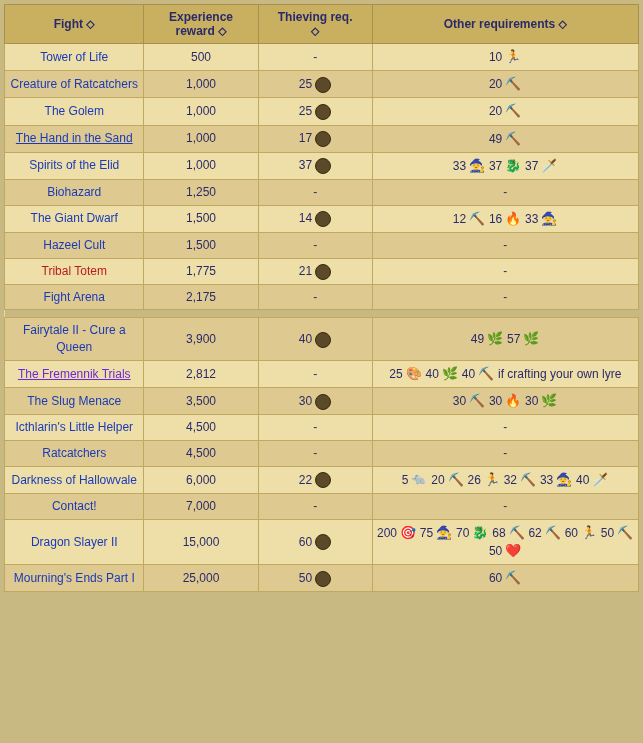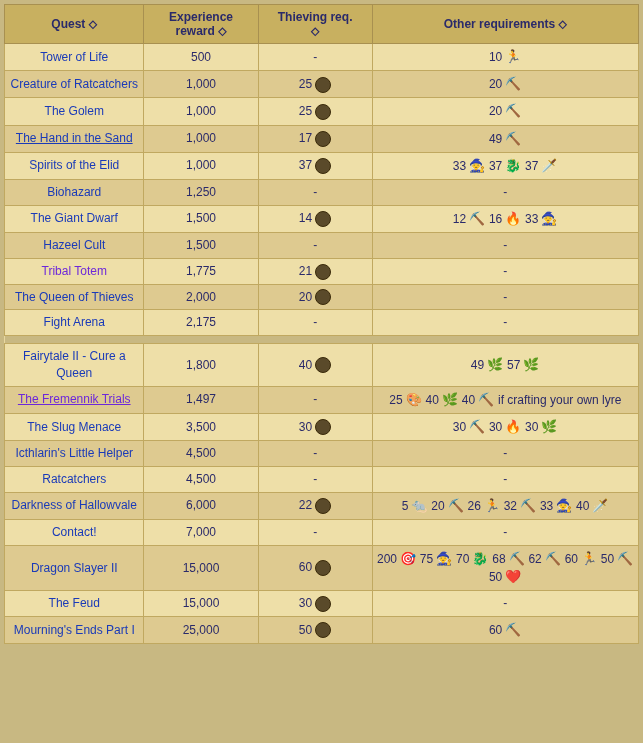--- a/index.html
+++ b/index.html
@@ -51,21 +51,21 @@
       padding: 0;
     }
   </style>
 </head>
 <body>
 
 <div class="table-wrapper">
   <table>
     <thead>
       <tr>
-        <th style="width:22%">Quest ⬦</th>
+        <th style="width:22%">Fight ⬦</th>
         <th style="width:18%">Experience<br>reward ⬦</th>
         <th style="width:18%">Thieving req.<br>⬦</th>
         <th style="width:42%">Other requirements ⬦</th>
       </tr>
     </thead>
     <tbody id="table-body">
     <tr>
           <td class="quest-name"><span style="color:#1a3ab8;">Tower of Life</span></td>
           <td>500</td>
           <td>-</td>
@@ -107,49 +107,43 @@
           <td>14 <span style="display:inline-block;width:16px;height:16px;background:#5a4a2a;border-radius:50%;vertical-align:middle;border:1px solid #3a2a0a;" title="Thieving"></span></td>
           <td>12 <span title="Mining/Smithing" style="font-size:13px">⛏️</span> 16 <span title="Firemaking" style="font-size:13px">🔥</span> 33 <span title="Magic" style="font-size:13px">🧙</span></td>
         </tr>
         <tr>
           <td class="quest-name"><span style="color:#1a3ab8;">Hazeel Cult</span></td>
           <td>1,500</td>
           <td>-</td>
           <td>-</td>
         </tr>
         <tr>
-          <td class="quest-name"><span style="color:#6d28d9;text-align:center;">Tribal Totem</span></td>
+          <td class="quest-name"><span style="color:#b91c1c;text-align:center;">Tribal Totem</span></td>
           <td>1,775</td>
           <td>21 <span style="display:inline-block;width:16px;height:16px;background:#5a4a2a;border-radius:50%;vertical-align:middle;border:1px solid #3a2a0a;" title="Thieving"></span></td>
-          <td>-</td>
-        </tr>
-        <tr>
-          <td class="quest-name"><span style="color:#1a3ab8;">The Queen of Thieves</span></td>
-          <td>2,000</td>
-          <td>20 <span style="display:inline-block;width:16px;height:16px;background:#5a4a2a;border-radius:50%;vertical-align:middle;border:1px solid #3a2a0a;" title="Thieving"></span></td>
           <td>-</td>
         </tr>
         <tr>
           <td class="quest-name"><span style="color:#1a3ab8;">Fight Arena</span></td>
           <td>2,175</td>
           <td>-</td>
           <td>-</td>
         </tr>
         <tr class="separator-row">
           <td colspan="4"></td>
         </tr>
         <tr>
           <td class="quest-name"><span style="color:#1a3ab8;">Fairytale II - Cure a Queen</span></td>
-          <td>1,800</td>
+          <td>3,900</td>
           <td>40 <span style="display:inline-block;width:16px;height:16px;background:#5a4a2a;border-radius:50%;vertical-align:middle;border:1px solid #3a2a0a;" title="Thieving"></span></td>
           <td>49 <span title="Herblore/Farming" style="font-size:13px">🌿</span> 57 <span title="Herblore/Farming" style="font-size:13px">🌿</span></td>
         </tr>
         <tr>
           <td class="quest-name"><span style="color:#6d28d9;text-decoration:underline;">The Fremennik Trials</span></td>
-          <td>1,497</td>
+          <td>2,812</td>
           <td>-</td>
           <td>25 <span title="Crafting" style="font-size:13px">🎨</span> 40 <span title="Herblore/Farming" style="font-size:13px">🌿</span> 40 <span title="Mining/Smithing" style="font-size:13px">⛏️</span> if crafting your own lyre</td>
         </tr>
         <tr>
           <td class="quest-name"><span style="color:#1a3ab8;">The Slug Menace</span></td>
           <td>3,500</td>
           <td>30 <span style="display:inline-block;width:16px;height:16px;background:#5a4a2a;border-radius:50%;vertical-align:middle;border:1px solid #3a2a0a;" title="Thieving"></span></td>
           <td>30 <span title="Mining/Smithing" style="font-size:13px">⛏️</span> 30 <span title="Firemaking" style="font-size:13px">🔥</span> 30 <span title="Herblore/Farming" style="font-size:13px">🌿</span></td>
         </tr>
         <tr>
@@ -176,26 +170,20 @@
           <td>-</td>
           <td>-</td>
         </tr>
         <tr>
           <td class="quest-name"><span style="color:#1a3ab8;">Dragon Slayer II</span></td>
           <td>15,000</td>
           <td>60 <span style="display:inline-block;width:16px;height:16px;background:#5a4a2a;border-radius:50%;vertical-align:middle;border:1px solid #3a2a0a;" title="Thieving"></span></td>
           <td>200 <span title="Quest points" style="font-size:13px">🎯</span> 75 <span title="Magic" style="font-size:13px">🧙</span> 70 <span title="Slayer" style="font-size:13px">🐉</span> 68 <span title="Mining/Smithing" style="font-size:13px">⛏️</span> 62 <span title="Mining/Smithing" style="font-size:13px">⛏️</span> 60 <span title="Agility" style="font-size:13px">🏃</span> 50 <span title="Mining/Smithing" style="font-size:13px">⛏️</span> 50 <span title="HP" style="font-size:13px">❤️</span></td>
         </tr>
         <tr>
-          <td class="quest-name"><span style="color:#1a3ab8;">The Feud</span></td>
-          <td>15,000</td>
-          <td>30 <span style="display:inline-block;width:16px;height:16px;background:#5a4a2a;border-radius:50%;vertical-align:middle;border:1px solid #3a2a0a;" title="Thieving"></span></td>
-          <td>-</td>
-        </tr>
-        <tr>
           <td class="quest-name"><span style="color:#1a3ab8;">Mourning's Ends Part I</span></td>
           <td>25,000</td>
           <td>50 <span style="display:inline-block;width:16px;height:16px;background:#5a4a2a;border-radius:50%;vertical-align:middle;border:1px solid #3a2a0a;" title="Thieving"></span></td>
           <td>60 <span title="Mining/Smithing" style="font-size:13px">⛏️</span></td>
         </tr>
       </tbody>
   </table>
 </div>
 
 </body></html>

